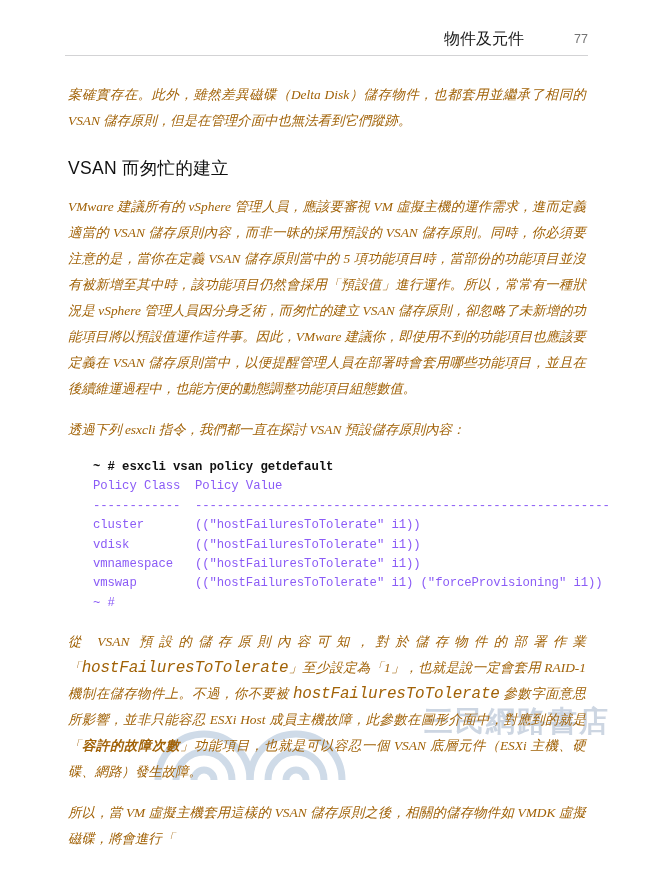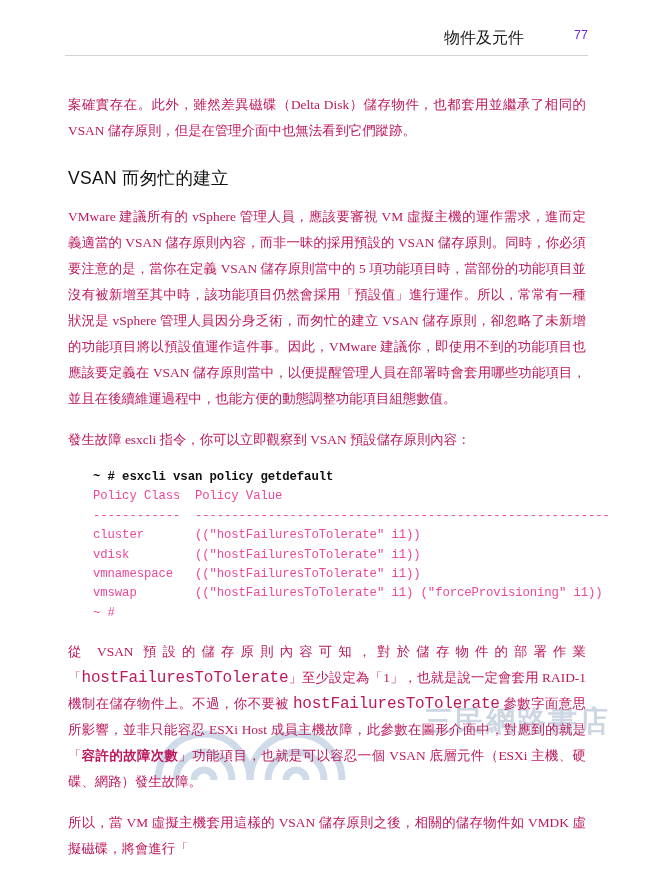--- a/index.html
+++ b/index.html
@@ -26,27 +26,27 @@
   .header {
     position: absolute;
     top: 28px;
     left: 65px;
     width: 523px;
     height: 30px;
   }
   .header-inner {
     display: flex;
     justify-content: flex-end;
-    align-items: flex-start;
+    align-items: center;
     height: 22px;
   }
   .header-pageno {
     font-family: "Liberation Sans", "DejaVu Sans", sans-serif;
     font-size: 12.5px;
-    color: #6d28d9;
+    color: #737373;
     margin-left: 38px;
     width: 26px;
     text-align: right;
   }
   .header-rule {
     position: absolute;
     top: 27px;
     left: 0;
     width: 523px;
     height: 1px;
@@ -84,26 +84,27 @@
 
   
   .content {
     position: absolute;
     left: 68px;
     top: 78px;
     width: 518px;
     z-index: 2;
   }
   p.para {
-    margin: 14px 0 15px 0;
+    margin: 4px 0 15px 0;
     font-size: 13.4px;
     line-height: 26px;
     text-align: justify;
     text-justify: inter-ideograph;
-    color: #be185d;
+    color: #a16207;
+    font-style: italic;
   }
   p.para:last-child { margin-bottom: 0; }
 
   h2.section-heading {
     font-family: "Liberation Sans", "DejaVu Sans", sans-serif;
     font-size: 17.5px;
     font-weight: normal;
     color: #111111;
     margin: 22px 0 14px 0;
     letter-spacing: 0.3px;
@@ -121,21 +122,21 @@
     margin: 4px 0 16px 0;
     padding-left: 25px;
     font-family: "Liberation Mono", "DejaVu Sans Mono", monospace;
     font-size: 12.3px;
     line-height: 19.4px;
     color: #262626;
     white-space: pre;
     letter-spacing: -0.1px;
   }
   .code-block .cmd { font-weight: bold; color: #111; text-align: center; }
-  .code-block .dim { color: #ec4899; }
+  .code-block .dim { color: #8b5cf6; }
 </style>
 </head>
 <body>
 
 <div class="page">
 
   <div class="watermark">
     <svg class="wm-logo" width="250" height="95" viewBox="0 0 250 95">
       <g fill="none" stroke="#cfdbe8" stroke-width="7">
         <path d="M8 90 A46 46 0 0 1 100 90"></path>
@@ -159,21 +160,21 @@
 
   <div class="content">
 
     <p class="para">案確實存在。此外，雖然差異磁碟（Delta Disk）儲存物件，也都套用並繼承了相同的 VSAN 儲存原則，但是在管理介面中也無法看到它們蹤跡。</p>
 
 
     <h2 class="section-heading">VSAN 而匆忙的建立</h2>
 
     <p class="para">VMware 建議所有的 vSphere 管理人員，應該要審視 VM 虛擬主機的運作需求，進而定義適當的 VSAN 儲存原則內容，而非一昧的採用預設的 VSAN 儲存原則。同時，你必須要注意的是，當你在定義 VSAN 儲存原則當中的 5 項功能項目時，當部份的功能項目並沒有被新增至其中時，該功能項目仍然會採用「預設值」進行運作。所以，常常有一種狀況是 vSphere 管理人員因分身乏術，而匆忙的建立 VSAN 儲存原則，卻忽略了未新增的功能項目將以預設值運作這件事。因此，VMware 建議你，即使用不到的功能項目也應該要定義在 VSAN 儲存原則當中，以便提醒管理人員在部署時會套用哪些功能項目，並且在後續維運過程中，也能方便的動態調整功能項目組態數值。</p>
 
-    <p class="para">發生故障 esxcli 指令，你可以立即觀察到 VSAN 預設儲存原則內容：</p>
+    <p class="para">透過下列 esxcli 指令，我們都一直在探討 VSAN 預設儲存原則內容：</p>
 
     <div class="code-block"><span class="cmd">~ # esxcli vsan policy getdefault</span>
 <span class="dim">Policy Class  Policy Value</span>
 <span class="dim">------------  ---------------------------------------------------------</span>
 <span class="dim">cluster       (("hostFailuresToTolerate" i1))</span>
 <span class="dim">vdisk         (("hostFailuresToTolerate" i1))</span>
 <span class="dim">vmnamespace   (("hostFailuresToTolerate" i1))</span>
 <span class="dim">vmswap        (("hostFailuresToTolerate" i1) ("forceProvisioning" i1))</span>
 <span class="dim">~ #</span></div>
 

